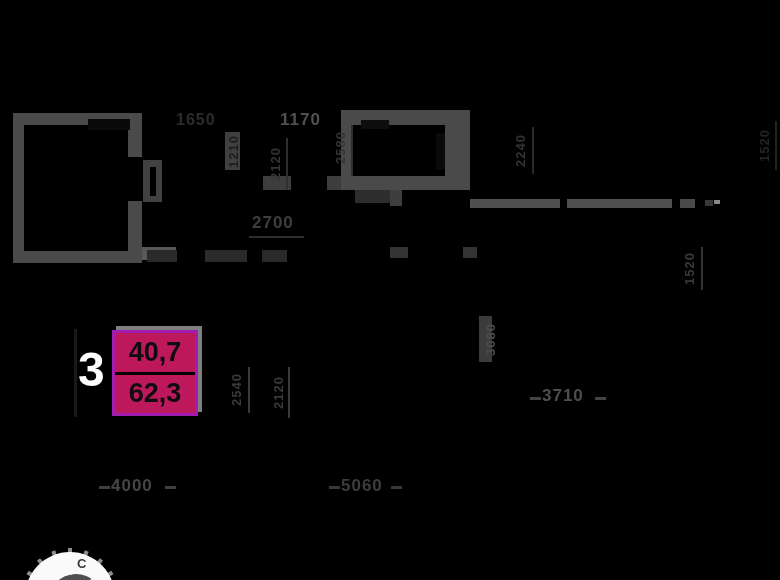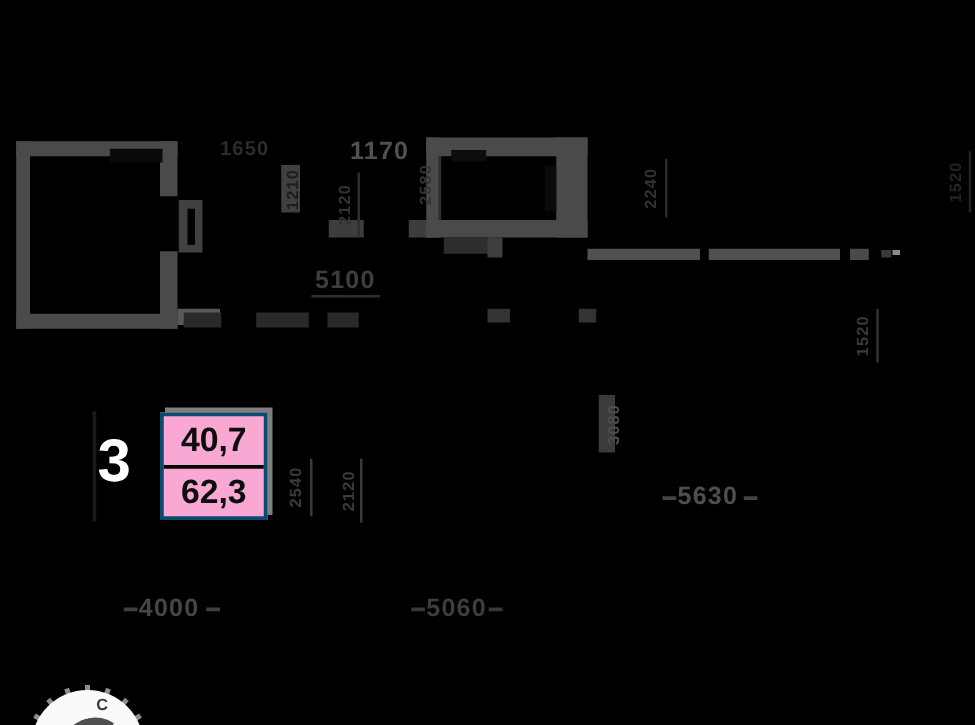--- a/index.html
+++ b/index.html
@@ -1,25 +1,25 @@
 <!DOCTYPE html>
 <html><head>
 <meta charset="utf-8">
 <style>
   html,body{margin:0;padding:0;background:#000;}
   .stage{position:relative;width:780px;height:580px;background:#000;overflow:hidden;
          font-family:"Liberation Sans",sans-serif;}
   .w{position:absolute;background:#4a4a4a;}
-  .dim{position:absolute;font-weight:bold;font-size:20px;color:#464646;letter-spacing:1px;white-space:nowrap;}
+  .dim{position:absolute;font-weight:bold;font-size:17px;color:#464646;letter-spacing:1px;white-space:nowrap;}
   .vdim{position:absolute;font-weight:bold;font-size:13px;color:#383838;letter-spacing:1px;
         writing-mode:vertical-rl;transform:rotate(180deg);text-align:center;white-space:nowrap;}
   .info-line{position:absolute;left:74px;top:329px;width:3px;height:88px;background:#191919;}
   .rooms-count{position:absolute;left:78px;top:342px;width:40px;font-size:48px;font-weight:bold;color:#fff;}
-  .area-box{position:absolute;left:128px;top:330px;width:86px;height:86px;box-sizing:border-box;
-            background:#f9a8d4;border:3px solid #0c4a6e;box-shadow:4px -4px 0 0 #7f7f7f;
+  .area-box{position:absolute;left:112px;top:330px;width:86px;height:86px;box-sizing:border-box;
+            background:#be185d;border:3px solid #a21caf;box-shadow:4px -4px 0 0 #7f7f7f;
             display:flex;flex-direction:column;}
   .area-cell{flex:1;display:flex;align-items:center;justify-content:center;
              font-size:27px;font-weight:bold;color:#0d0d0d;}
   .area-cell.top{border-bottom:3px solid #000;}
   .compass{position:absolute;left:25px;top:552px;width:90px;height:90px;border-radius:50%;background:#fafafa;}
   .tick{position:absolute;left:68px;top:548px;width:4px;height:9px;background:#8e8e8e;
         transform-origin:2px 49px;}
   .needle{position:absolute;left:48px;top:574px;width:44px;height:44px;border-radius:50%;
           border:6px solid transparent;border-top-color:#4f4f4f;transform:rotate(-12deg);}
   .north{position:absolute;left:77px;top:556px;font-size:13px;font-weight:bold;color:#3b3b3b;}
@@ -75,24 +75,24 @@
   <div class="w" style="left:249px;top:236px;width:55px;height:2px;background:#2e2e2e;"></div>
   <div class="w" style="left:99px;top:486px;width:11px;height:3px;background:#3f3f3f;"></div>
   <div class="w" style="left:165px;top:486px;width:11px;height:3px;background:#3f3f3f;"></div>
   <div class="w" style="left:329px;top:486px;width:11px;height:3px;background:#383838;"></div>
   <div class="w" style="left:391px;top:486px;width:11px;height:3px;background:#383838;"></div>
   <div class="w" style="left:530px;top:397px;width:11px;height:3px;background:#444;"></div>
   <div class="w" style="left:595px;top:397px;width:11px;height:3px;background:#444;"></div>
 
   <div class="dim" style="left:176px;top:111px;font-size:16px;color:#2c2c2c;">1650</div>
   <div class="dim" style="left:280px;top:110px;color:#515151;">1170</div>
-  <div class="dim" style="left:252px;top:213px;color:#3e3e3e;">5100</div>
+  <div class="dim" style="left:252px;top:213px;color:#3e3e3e;">2700</div>
   <div class="dim" style="left:111px;top:476px;">4000</div>
   <div class="dim" style="left:341px;top:476px;color:#3d3d3d;">5060</div>
-  <div class="dim" style="left:542px;top:386px;color:#4e4e4e;">5630</div>
+  <div class="dim" style="left:542px;top:386px;color:#4e4e4e;">3710</div>
 
   <div class="vdim" style="left:226px;top:133px;height:38px;color:#1d1d1d;">1210</div>
   <div class="vdim" style="left:268px;top:137px;height:53px;color:#333;">2120</div>
   <div class="vdim" style="left:333px;top:117px;height:62px;color:#333;">2580</div>
   <div class="vdim" style="left:513px;top:127px;height:47px;color:#333;">2240</div>
   <div class="vdim" style="left:757px;top:121px;height:49px;color:#242424;">1520</div>
   <div class="vdim" style="left:483px;top:317px;height:45px;color:#4d4d4d;">3080</div>
   <div class="vdim" style="left:682px;top:247px;height:43px;color:#3a3a3a;">1520</div>
   <div class="vdim" style="left:229px;top:367px;height:45px;color:#3a3a3a;">2540</div>
   <div class="vdim" style="left:271px;top:367px;height:51px;color:#3a3a3a;">2120</div>

